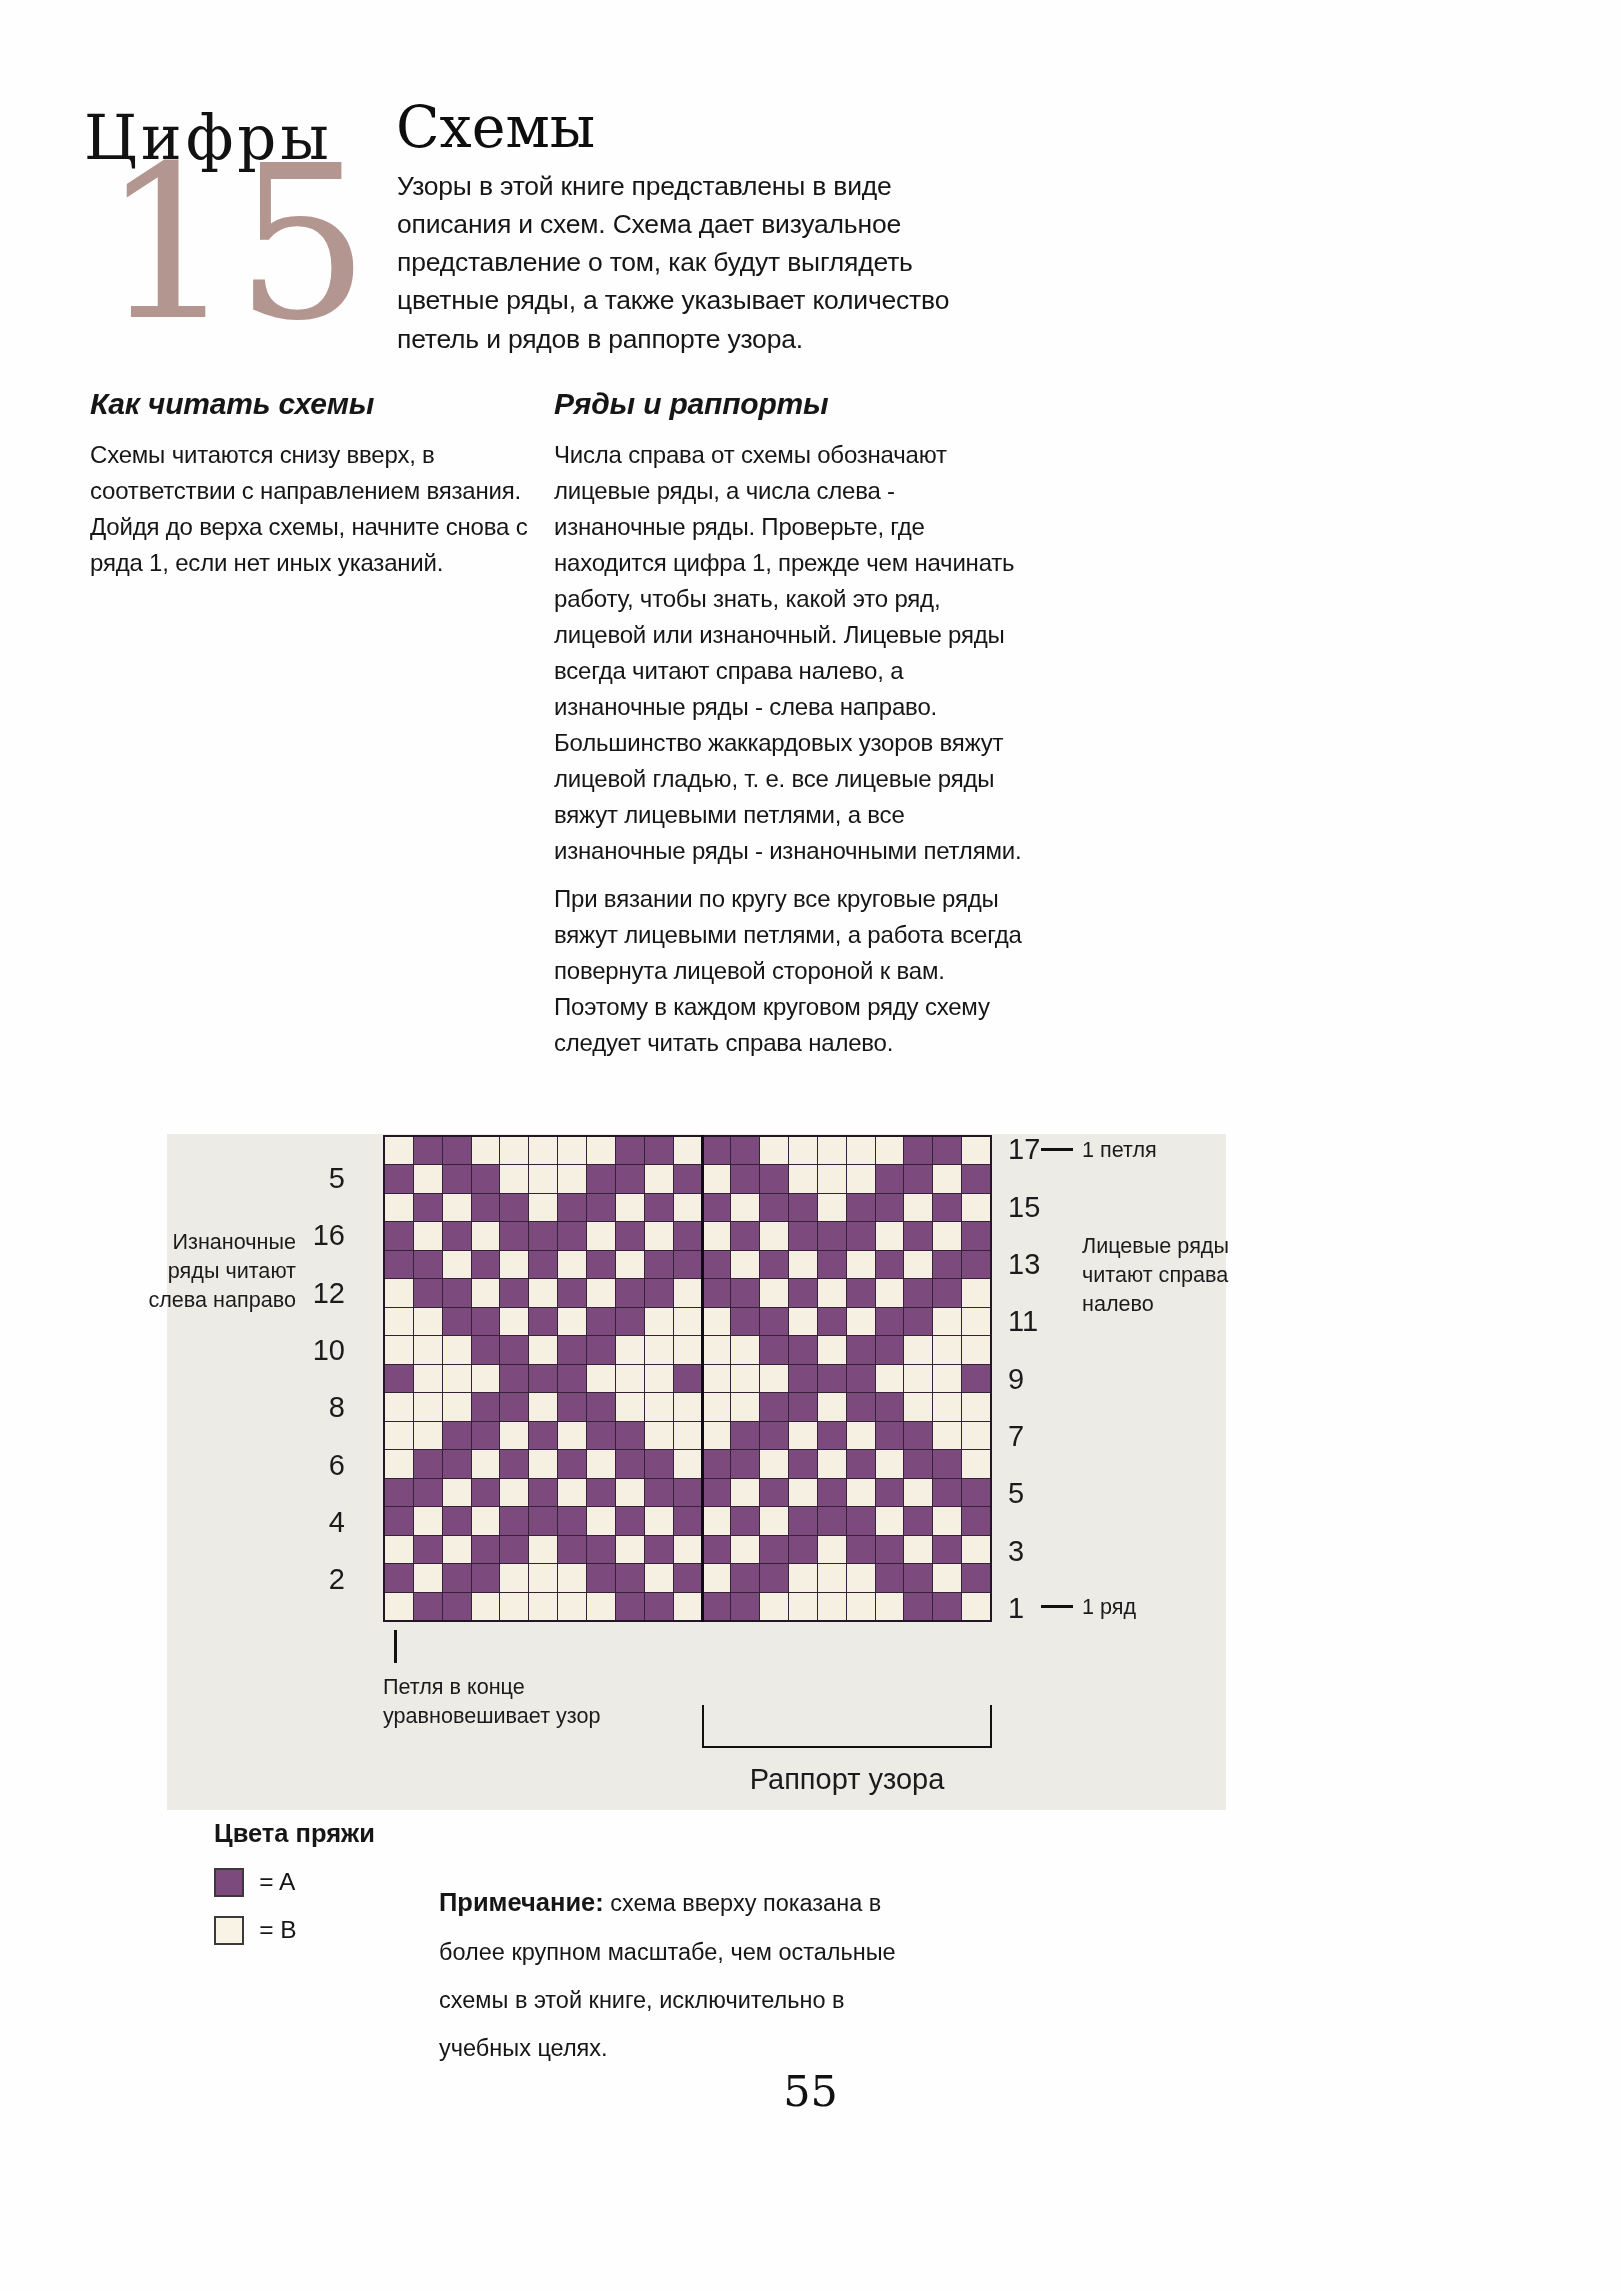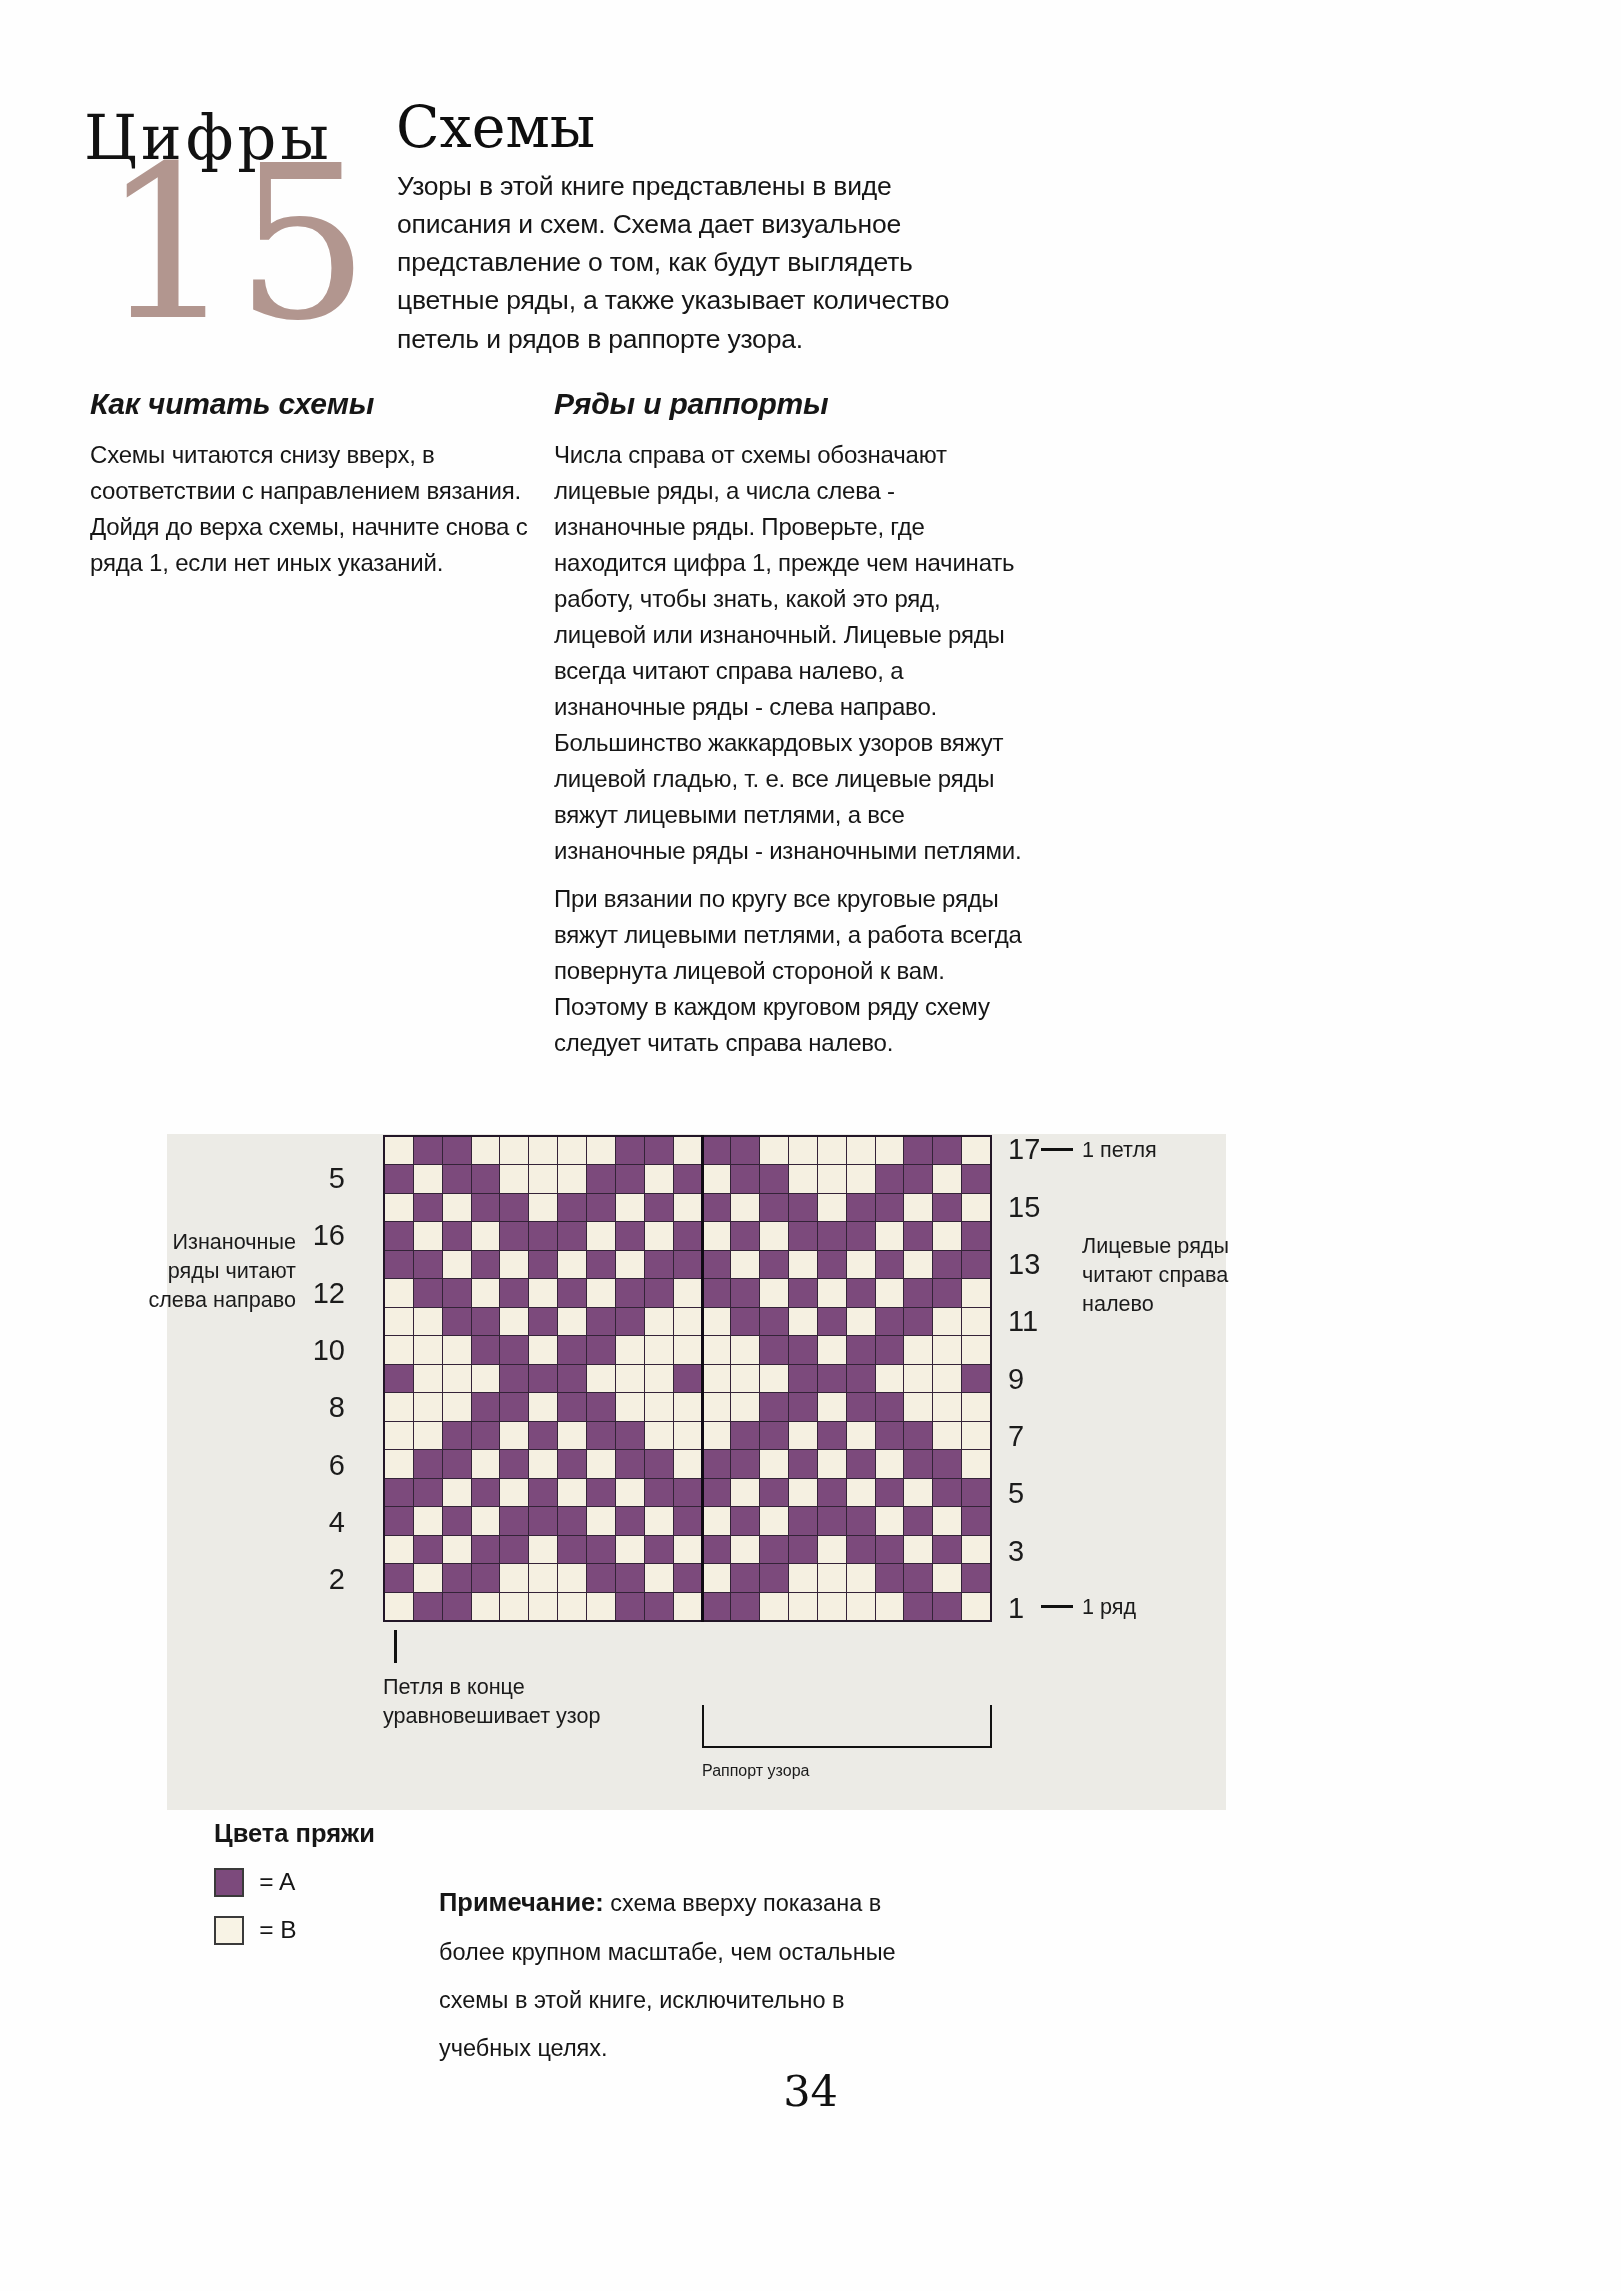--- a/index.html
+++ b/index.html
@@ -443,40 +443,40 @@
   <div class="dash" style="left:1041px;top:1148px;"></div>
   <div class="chart-label" style="left:1082px;top:1150px;transform:translateY(-50%);">1 петля</div>
 
   <div class="dash" style="left:1041px;top:1605px;"></div>
   <div class="chart-label" style="left:1082px;top:1607px;transform:translateY(-50%);">1 ряд</div>
 
   <div class="balance-tick"></div>
   <div class="chart-label" style="left:383px;top:1672px;width:250px;">Петля в конце уравновешивает узор</div>
 
   <div class="repeat-bracket"></div>
-  <div class="chart-label" style="left:702px;top:1760px;width:290px;text-align:left;font-size:16px;">Раппорт узора</div>
+  <div class="chart-label" style="left:702px;top:1760px;width:290px;text-align:center;font-size:29px;">Раппорт узора</div>
 
   <div class="legend">
     <div class="legend-title">Цвета пряжи</div>
     <div class="legend-row">
       <div class="swatch" style="background: rgb(124, 74, 124);"></div>
       <span>= A</span>
     </div>
     <div class="legend-row">
       <div class="swatch" style="background: rgb(248, 243, 229);"></div>
       <span>= B</span>
     </div>
   </div>
 
   <p class="note">
     <strong>Примечание:</strong><span> схема вверху показана в более крупном масштабе, чем остальные схемы в этой книге, исключительно в учебных целях.</span>
   </p>
 
 
-  <div class="page-number">34</div>
+  <div class="page-number">55</div>
 <div class="row-num row-num-left" style="left: 286px; top: 1178px;">5</div>
     <div class="row-num row-num-left" style="left: 286px; top: 1235px;">16</div>
     <div class="row-num row-num-left" style="left: 286px; top: 1293px;">12</div>
     <div class="row-num row-num-left" style="left: 286px; top: 1350px;">10</div>
     <div class="row-num row-num-left" style="left: 286px; top: 1407px;">8</div>
     <div class="row-num row-num-left" style="left: 286px; top: 1465px;">6</div>
     <div class="row-num row-num-left" style="left: 286px; top: 1522px;">4</div>
     <div class="row-num row-num-left" style="left: 286px; top: 1579px;">2</div>
     <div class="row-num" style="left: 1008px; top: 1149px;">17</div>
     <div class="row-num" style="left: 1008px; top: 1207px;">15</div>

